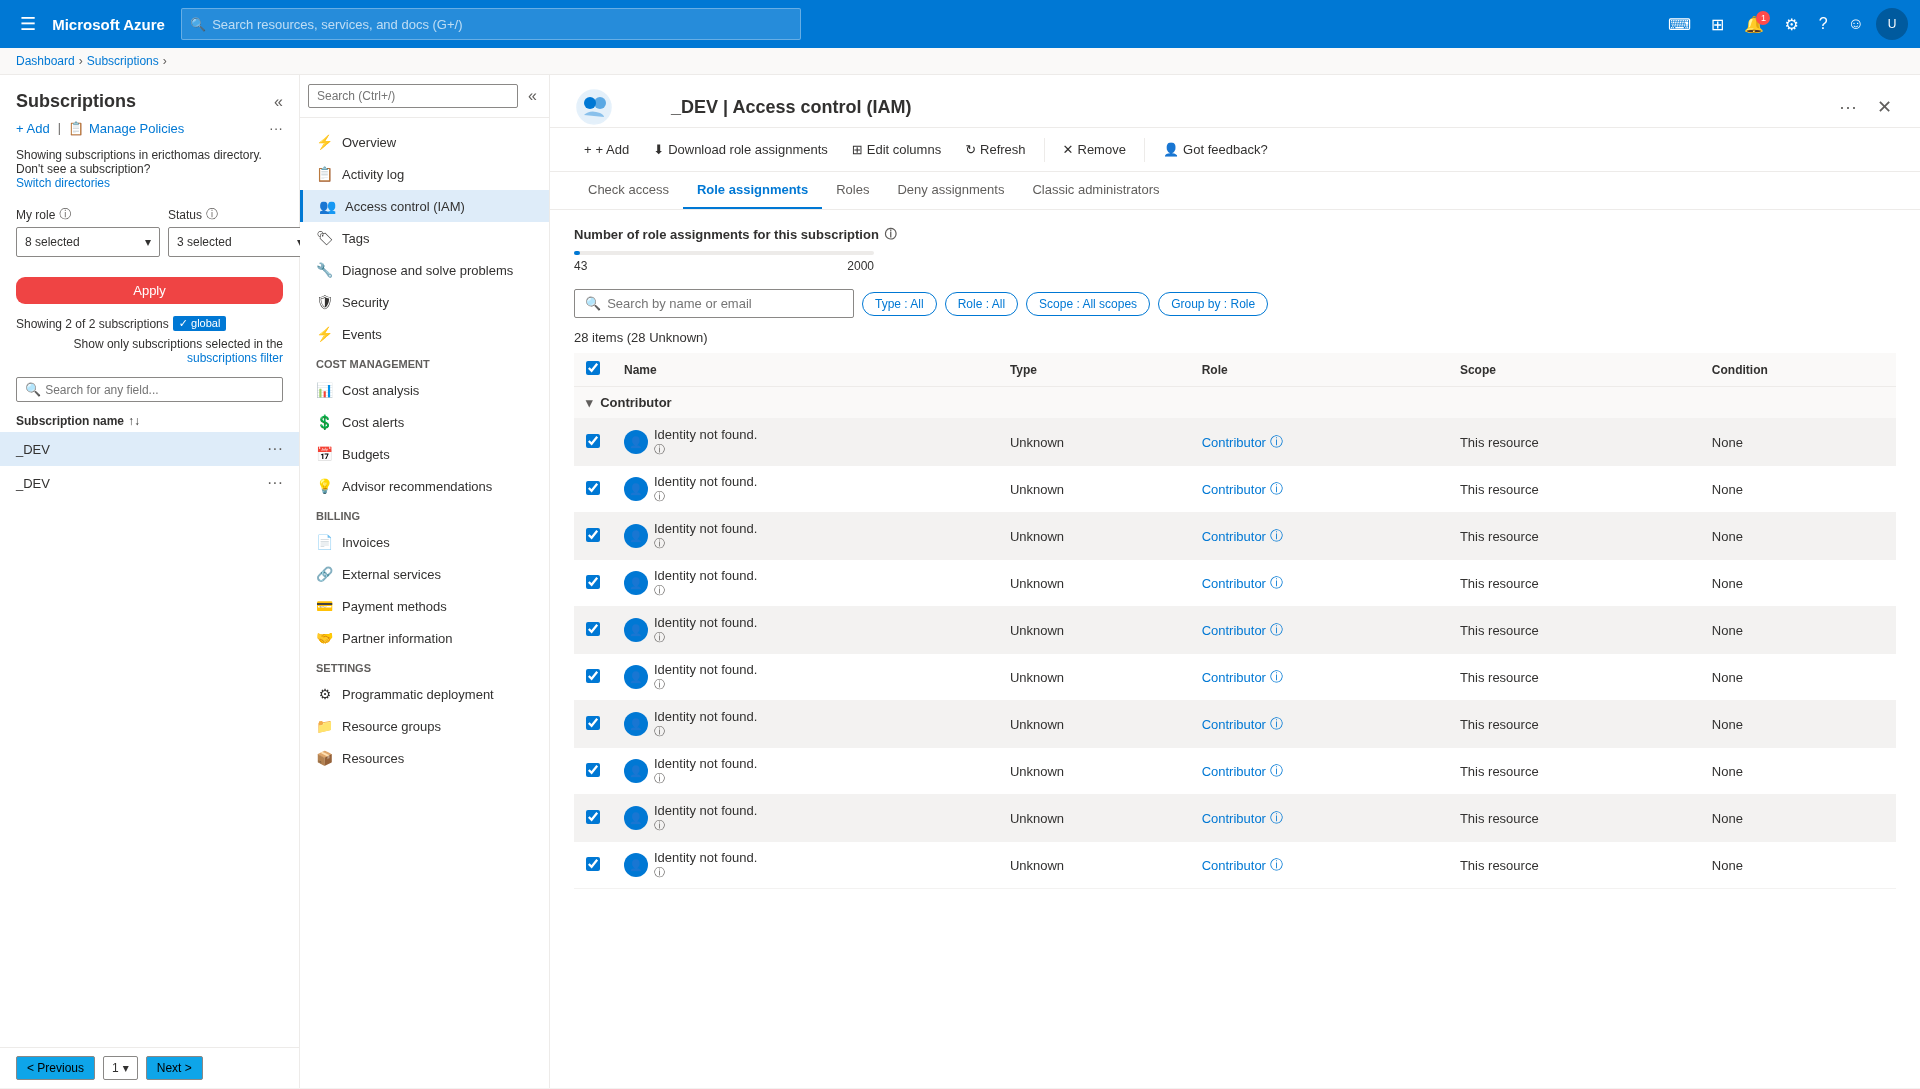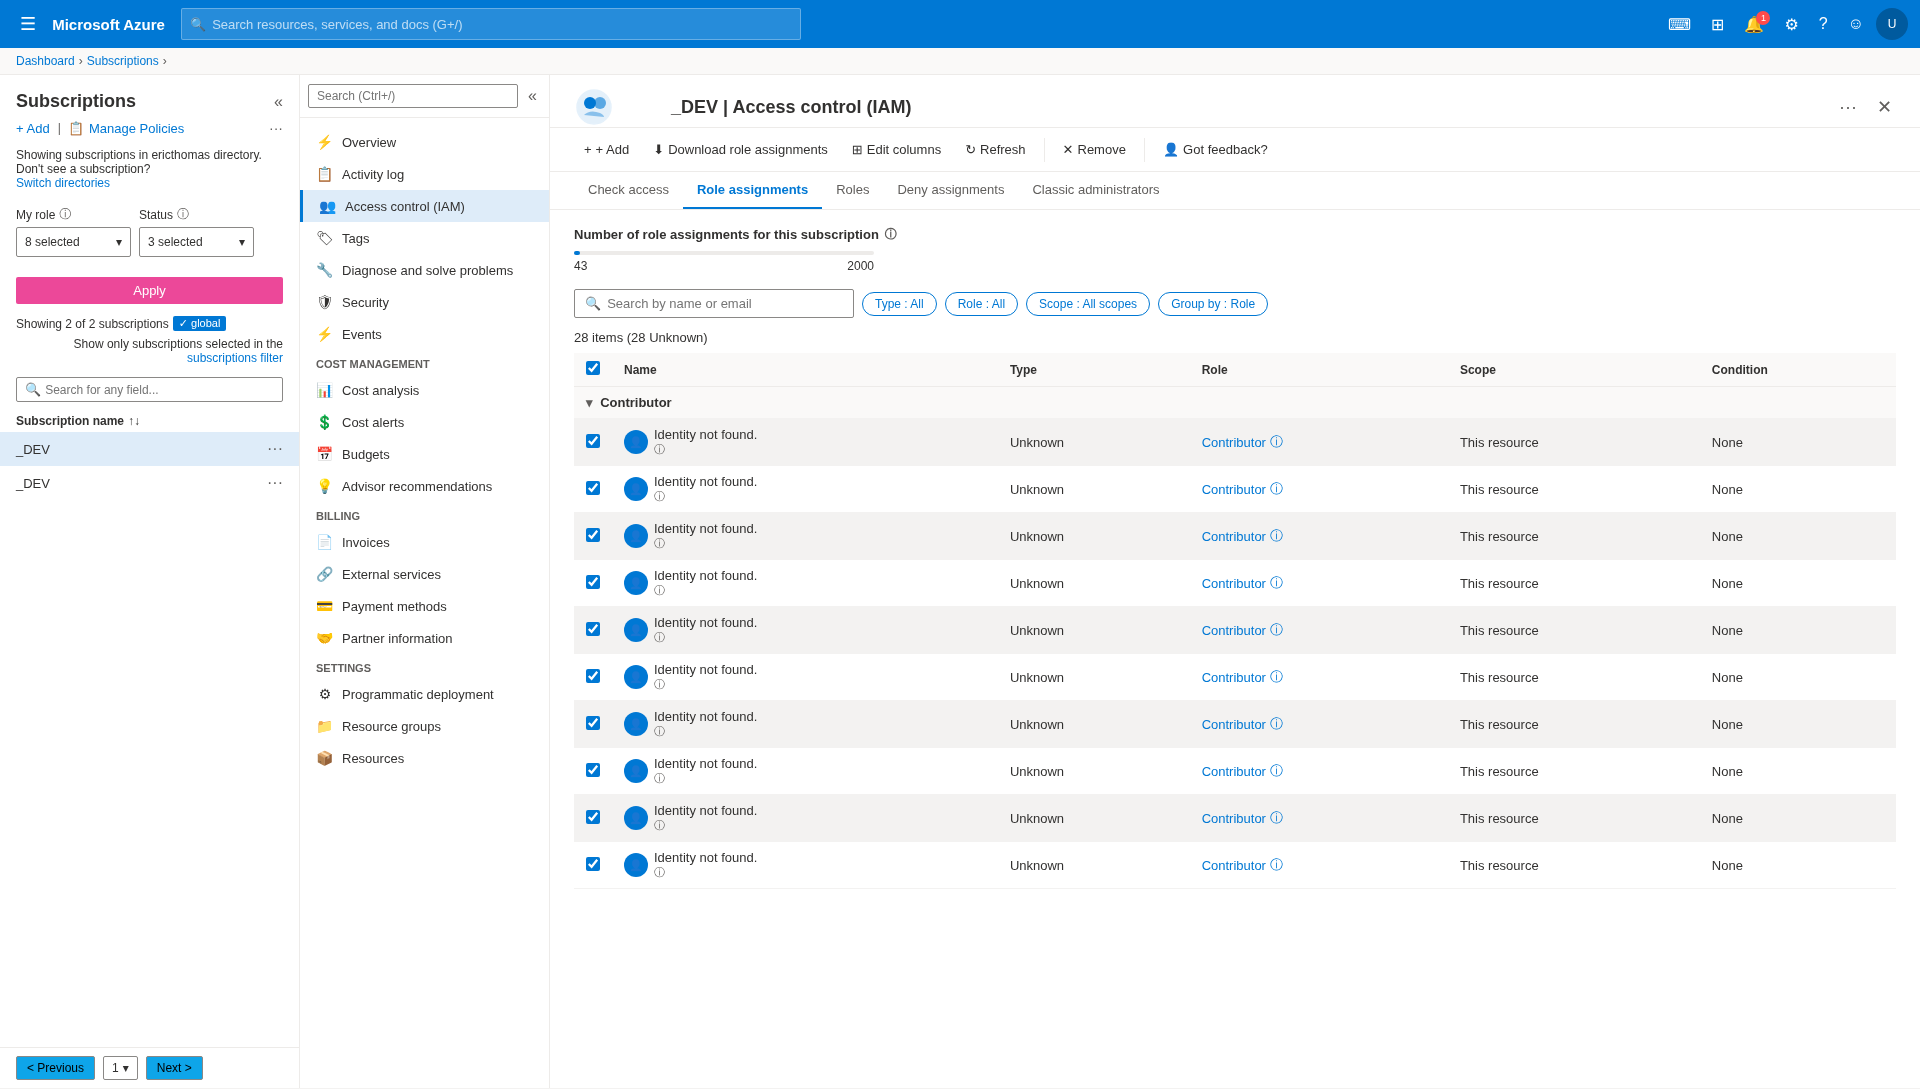--- a/index.html
+++ b/index.html
@@ -50,25 +50,25 @@
     .sidebar-action-btn { display: flex; align-items: center; gap: 4px; color: #0078d4; font-size: 13px; cursor: pointer; }
     .sidebar-description { padding: 0 16px 12px; font-size: 12px; color: #323130; line-height: 1.5; }
     .sidebar-description a { color: #0078d4; cursor: pointer; }
     .sidebar-info { padding: 0 16px 8px; font-size: 12px; color: #323130; }
     .sidebar-info a { color: #0078d4; cursor: pointer; }
     .filter-section { padding: 8px 16px; }
     .filter-row { display: flex; gap: 8px; margin-bottom: 8px; }
     .filter-label { font-size: 12px; color: #323130; margin-bottom: 4px; display: flex; align-items: center; gap: 4px; }
     .filter-select {
       border: 1px solid #8a8886; border-radius: 2px; padding: 4px 8px; font-size: 12px; background: white;
-      cursor: pointer; display: flex; align-items: center; justify-content: space-between; width: 115px; height: 30px;
+      cursor: pointer; display: flex; align-items: center; justify-content: space-between; width: 144px; height: 30px;
     }
     .apply-btn {
-      background: #ec4899; color: white; border: none; padding: 6px 16px; font-size: 13px;
-      cursor: pointer; border-radius: 2px; margin: 4px 16px 8px;
+      background: #ef4444; color: white; border: none; padding: 6px 16px; font-size: 13px;
+      cursor: pointer; border-radius: 9px; margin: 4px 16px 8px;
     }
     .showing-info { padding: 4px 16px 4px; font-size: 12px; color: #323130; display: flex; align-items: center; gap: 4px; }
     .showing-info .global-badge { background: #0078d4; color: white; padding: 1px 6px; font-size: 11px; border-radius: 2px; }
     .subscriptions-filter-info { padding: 2px 16px 8px; font-size: 12px; color: #323130; text-align: right; }
     .subscriptions-filter-info a { color: #0078d4; cursor: pointer; }
     .search-field { margin: 4px 16px 8px; border: 1px solid #8a8886; border-radius: 2px; display: flex; align-items: center; padding: 4px 8px; gap: 4px; }
     .search-field input { border: none; outline: none; font-size: 12px; width: 100%; }
     .sub-list-header { padding: 4px 16px; display: flex; align-items: center; font-size: 12px; font-weight: 600; color: #323130; gap: 4px; }
     .sub-list { flex: 1; overflow-y: auto; }
     .sub-item { padding: 8px 16px; display: flex; align-items: center; justify-content: space-between; cursor: pointer; }

